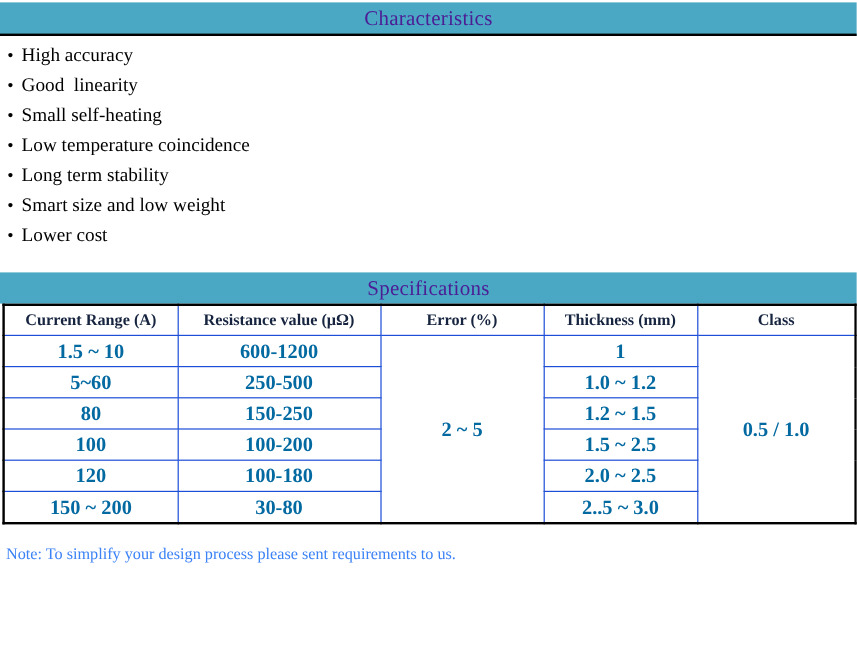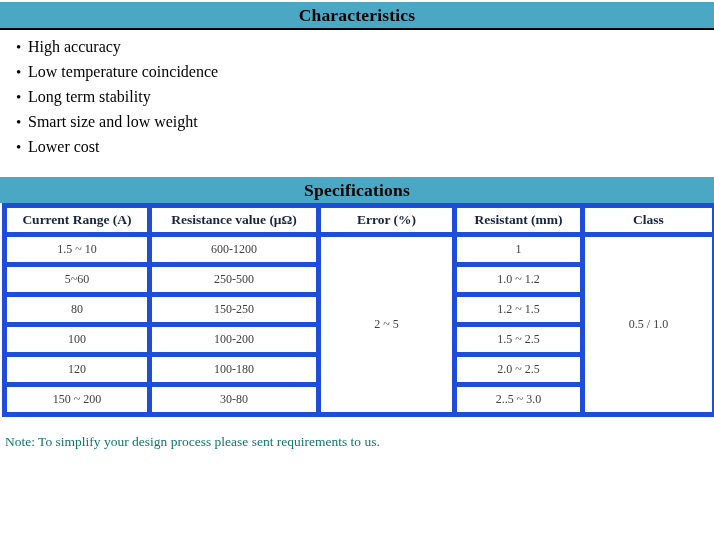--- a/index.html
+++ b/index.html
@@ -9,36 +9,36 @@
     background: #ffffff;
     font-family: "Liberation Serif", serif;
     color: #000000;
     overflow: hidden;
   }
   .band {
     background: #4aa8c4;
     height: 26px;
     line-height: 26px;
     text-align: center;
-    font-weight: bold;
+    font-weight: normal;
     font-size: 17.5px;
-    color: #000000;
+    color: #4c1d95;
     letter-spacing: 0.2px;
   }
   .band-characteristics {
     margin-top: 2px;
     border-bottom: 2px solid #000000;
   }
   .band-specifications {
     margin-top: 18px;
   }
   ul.char-list {
     list-style: none;
     margin: 4px 0 0 0;
-    padding: 0 0 0 16px;
+    padding: 0 0 0 6px;
   }
   ul.char-list li {
     height: 25px;
     line-height: 25px;
     font-size: 16px;
     white-space: pre-wrap;
   }
   ul.char-list .bullet {
     display: inline-block;
     width: 12px;
@@ -46,50 +46,53 @@
   }
   table.spec-table {
     border-collapse: collapse;
     table-layout: fixed;
     width: 710px;
     margin-left: 2px;
     border: 2px solid #000000;
   }
   table.spec-table th,
   table.spec-table td {
-    border: 5px solid #1d4ed8;
+    border: 1px solid #1d4ed8;
     text-align: center;
     vertical-align: middle;
     padding: 0;
     overflow: hidden;
   }
   table.spec-table th {
     height: 24px;
     font-size: 13.5px;
     font-weight: bold;
     color: #16243f;
   }
   table.spec-table td {
     height: 25px;
-    font-size: 12px;
-    color: #404040;
+    font-size: 17px;
+    color: #0369a1;
+    font-weight: bold;
   }
   .note {
     margin: 17px 0 0 5px;
     font-size: 13.5px;
-    color: #0f766e;
+    color: #3b82f6;
   }
 </style>
 </head>
 <body>
 
 <div class="band band-characteristics">Characteristics</div>
 
 <ul class="char-list">
   <li><span class="bullet">•</span><span>High accuracy</span></li>
+  <li><span class="bullet">•</span><span>Good  linearity</span></li>
+  <li><span class="bullet">•</span><span>Small self-heating</span></li>
   <li><span class="bullet">•</span><span>Low temperature coincidence</span></li>
   <li><span class="bullet">•</span><span>Long term stability</span></li>
   <li><span class="bullet">•</span><span>Smart size and low weight</span></li>
   <li><span class="bullet">•</span><span>Lower cost</span></li>
 </ul>
 
 <div class="band band-specifications">Specifications</div>
 
 <table class="spec-table">
   <colgroup>
@@ -97,21 +100,21 @@
     <col style="width:169px">
     <col style="width:136px">
     <col style="width:128px">
     <col style="width:132px">
   </colgroup>
   <thead>
     <tr>
       <th>Current Range (A)</th>
       <th>Resistance value (μΩ)</th>
       <th>Error (%)</th>
-      <th>Resistant (mm)</th>
+      <th>Thickness (mm)</th>
       <th>Class</th>
     </tr>
   </thead>
   <tbody>
     <tr>
       <td>1.5 ~ 10</td>
       <td>600-1200</td>
       <td rowspan="6">2 ~ 5</td>
       <td>1</td>
       <td rowspan="6">0.5 / 1.0</td>

